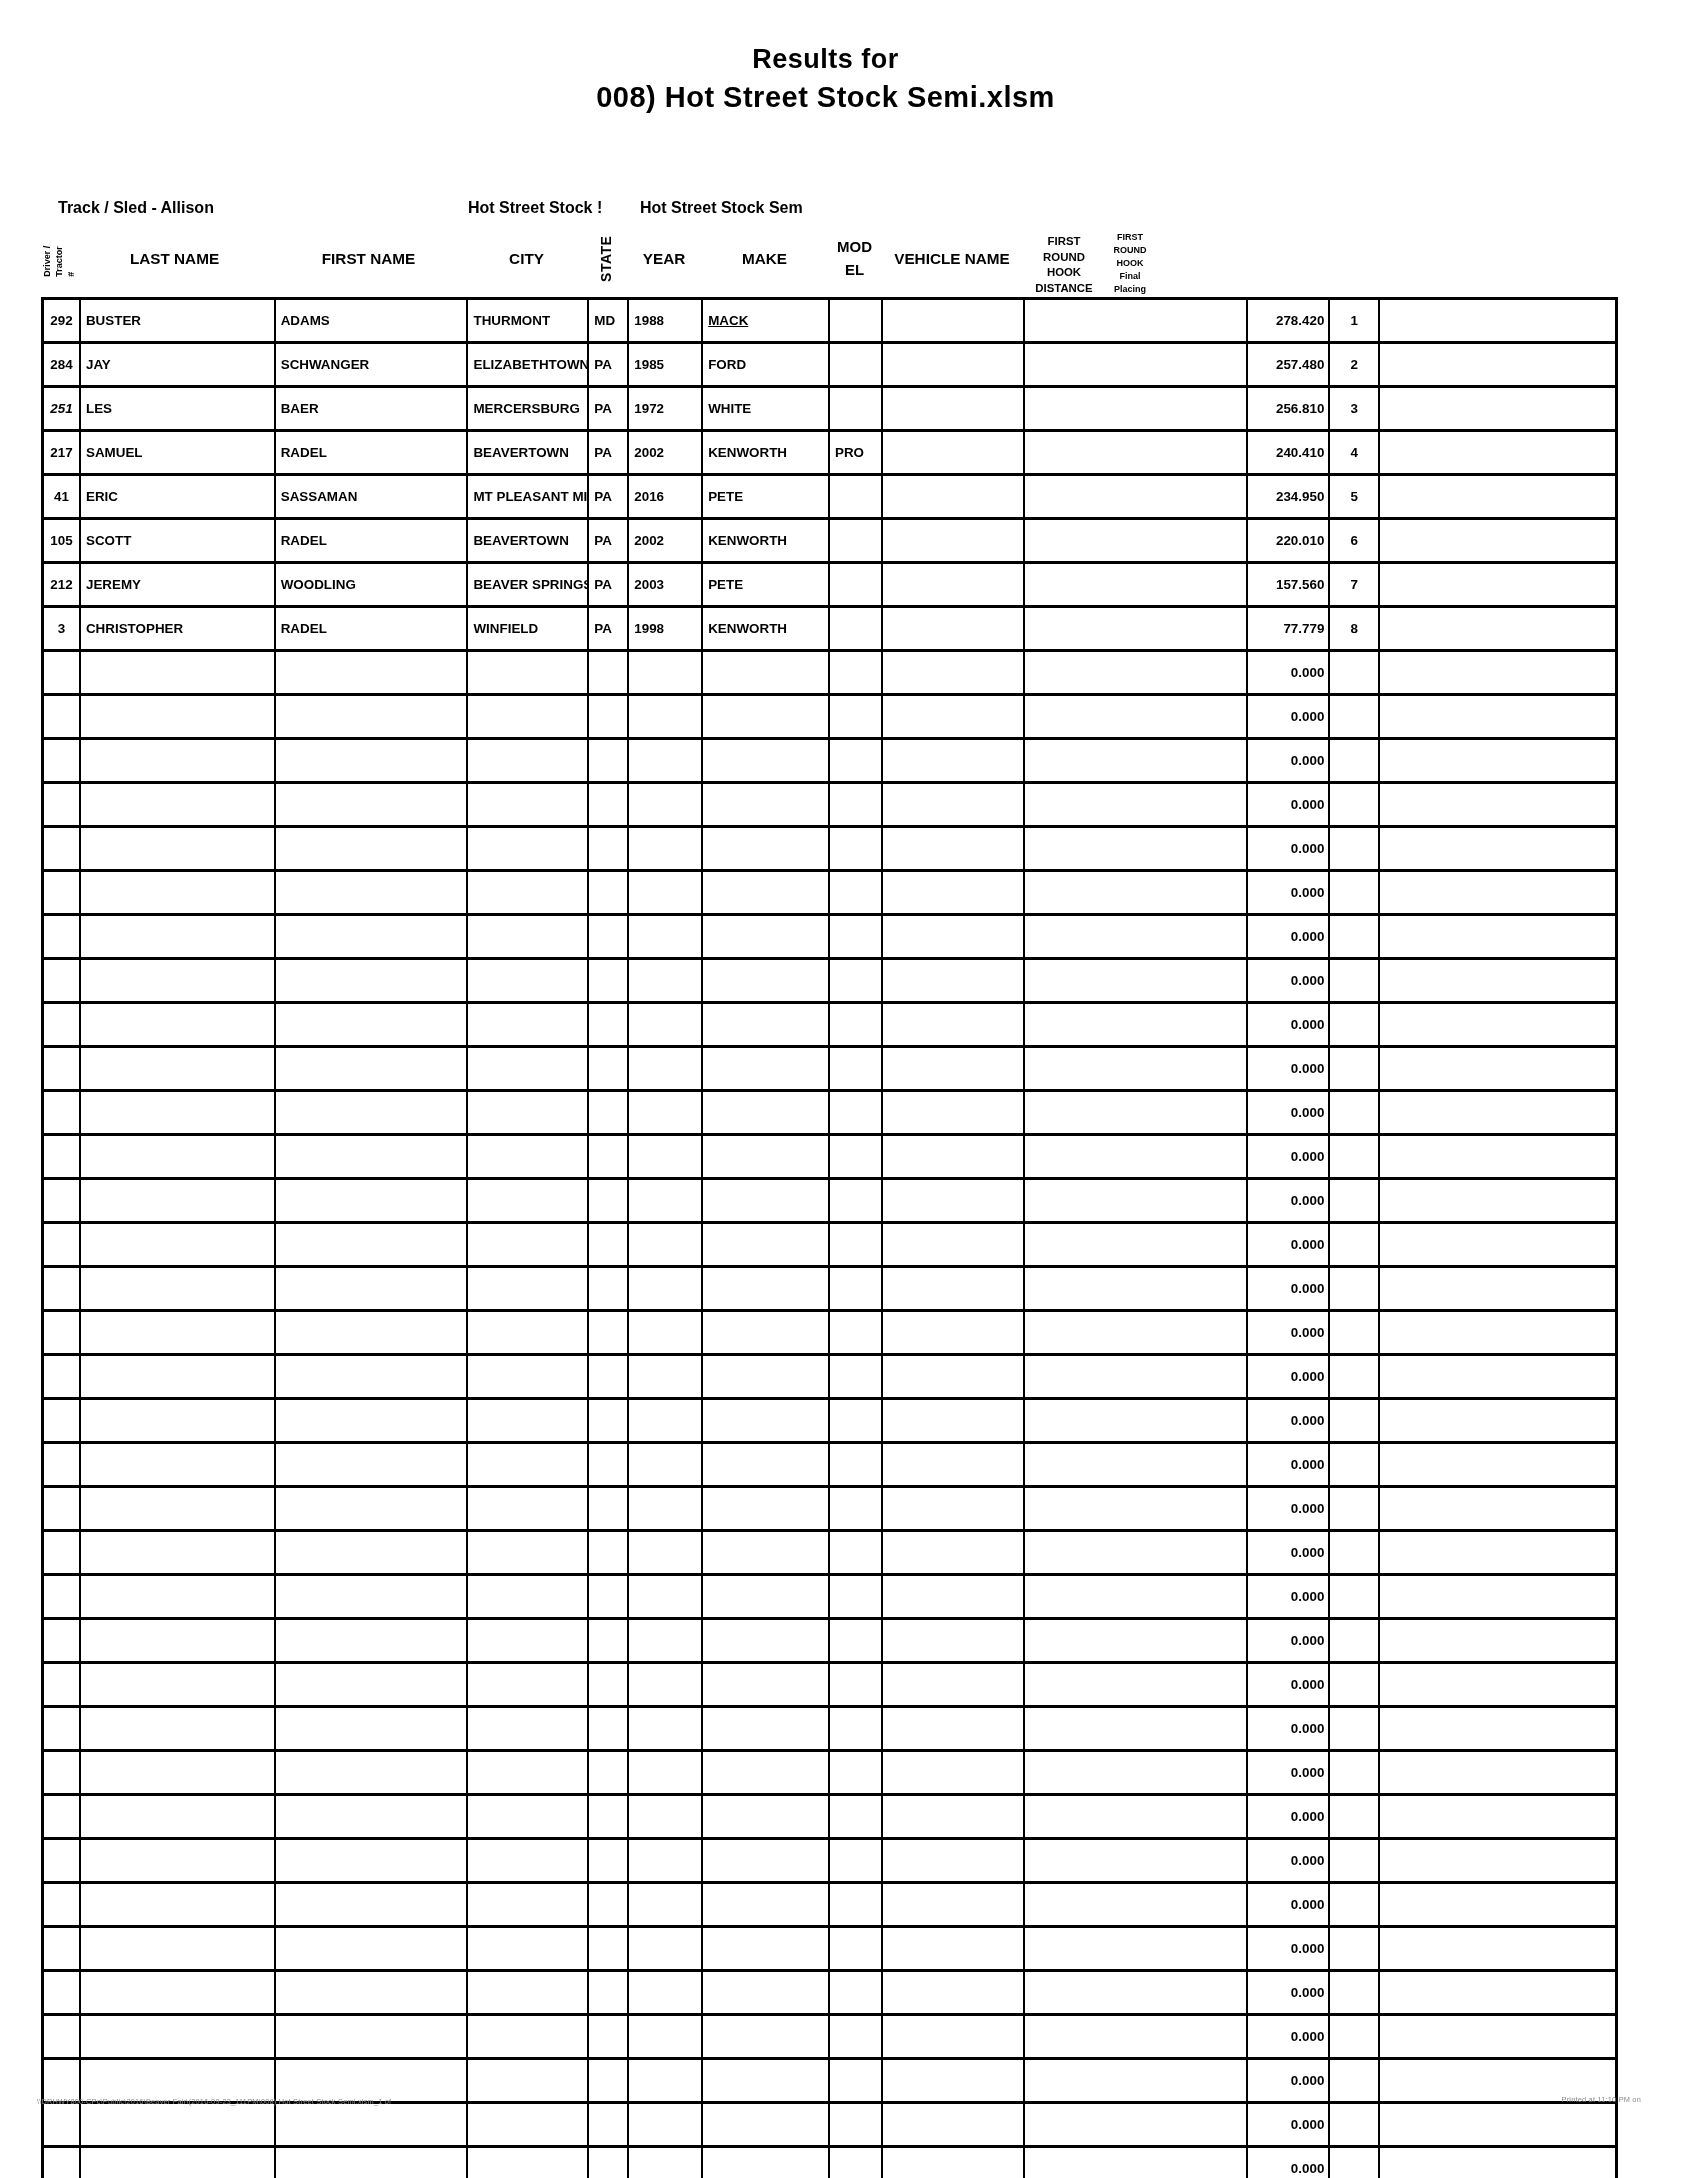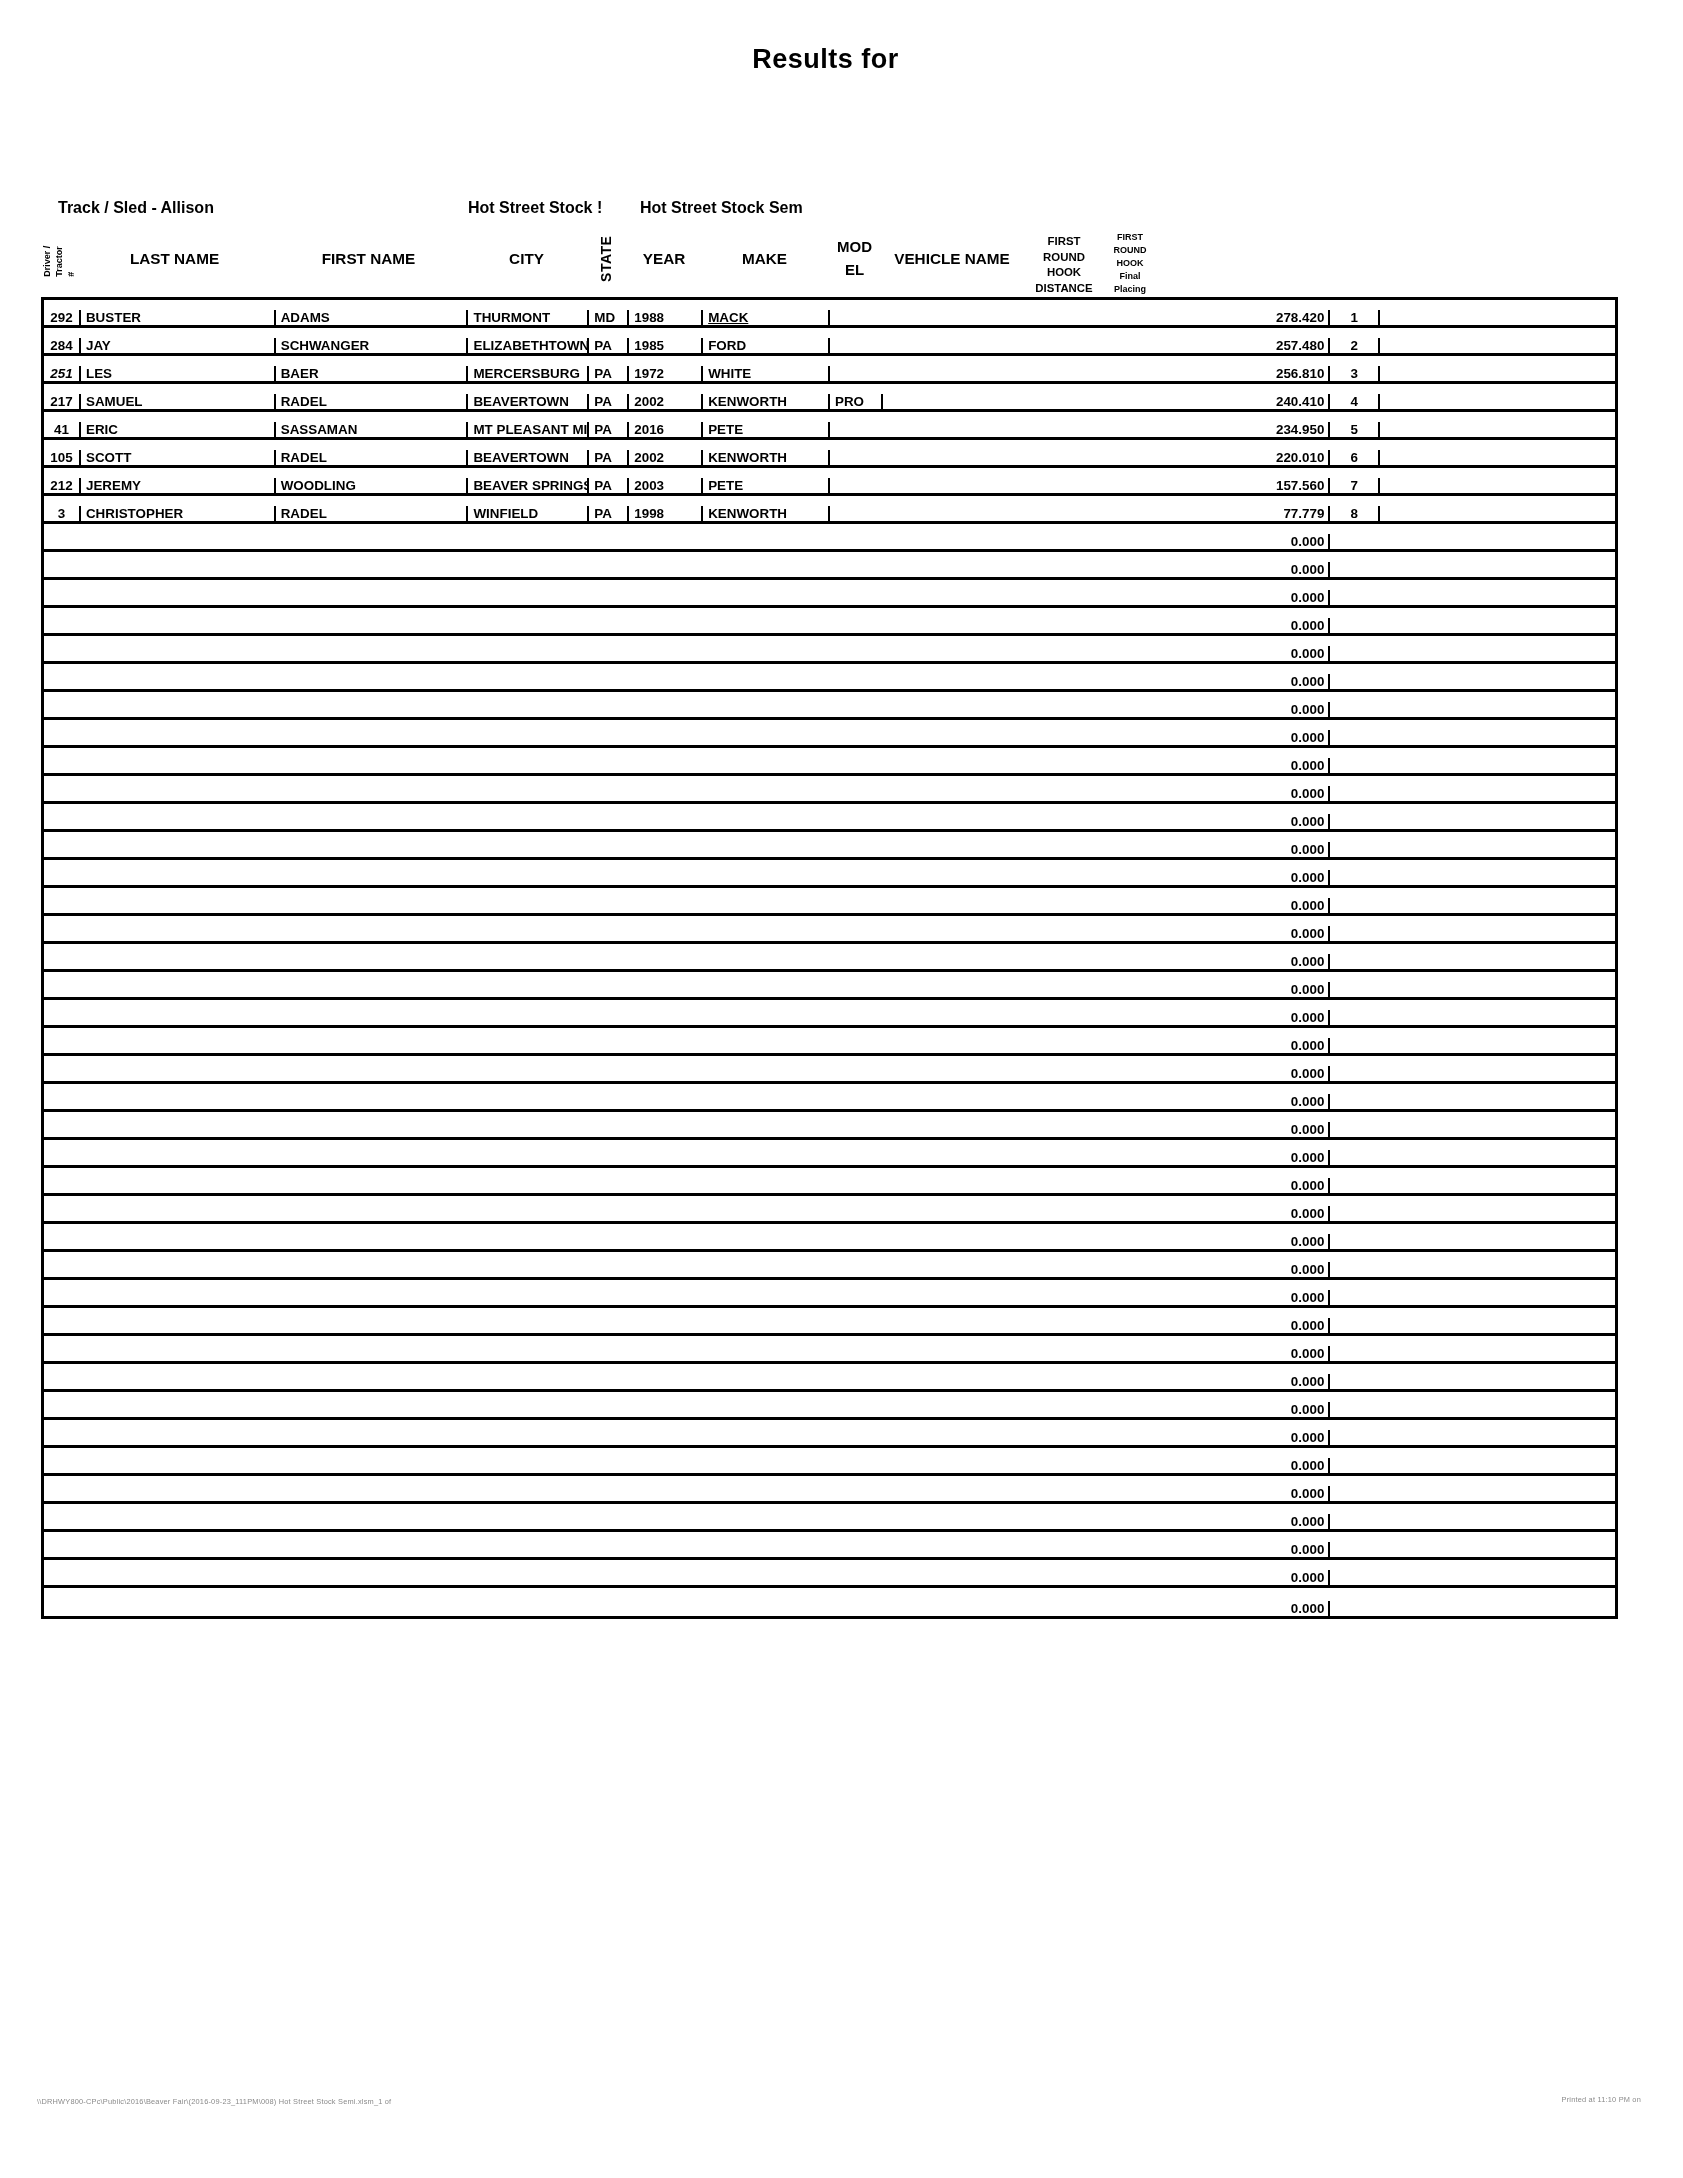--- a/index.html
+++ b/index.html
@@ -46,23 +46,22 @@
   .hlabel-first,.hlabel-last,.hlabel-city,.hlabel-year,.hlabel-make,.hlabel-vehicle{font-size:15.3px;}
   .hlabel-model{font-size:15px;max-width:40px;line-height:1.5;}
 
   
   .grid{
     position:absolute;top:297px;left:41px;
     border:3px solid #000;border-top-width:3px;
     width:1577px;box-sizing:border-box;
   }
   .grow{
-    display:flex;height:28px;box-sizing:border-box;
+    display:flex;height:44px;box-sizing:border-box;
     border-bottom:3px solid #000;
-    align-items:flex-end;
   }
   .grow:last-child{border-bottom:none;}
   .gcell{
     box-sizing:border-box;border-right:2px solid #000;
     display:flex;align-items:center;
     font-size:13.4px;font-weight:bold;
     white-space:nowrap;overflow:hidden;
   }
   .gcell:last-child{border-right:none;}
   .al{justify-content:flex-start;padding-left:5px;}
@@ -77,20 +76,21 @@
     position:absolute;top:2095px;right:42px;
     font-size:7.4px;color:#8a8a8a;letter-spacing:0.2px;white-space:nowrap;
   }
 </style>
 </head>
 <body>
 
 <div class="sheet">
 
   <div class="title1">Results for</div>
+  <div class="title2">008) Hot Street Stock Semi.xlsm</div>
 
   <div class="meta-track">Track / Sled - Allison</div>
   <div class="meta-class-clip">Hot Street Stock !</div>
   <div class="meta-class">Hot Street Stock Sem</div>
 
   <div class="col-headers" id="col-headers">
       <div class="hcell hcell-driver" style="width: 37px;">
         <span class="hlabel hlabel-driver">Driver / Tractor #</span>
       </div>
       <div class="hcell hcell-last" style="width: 193px;">

